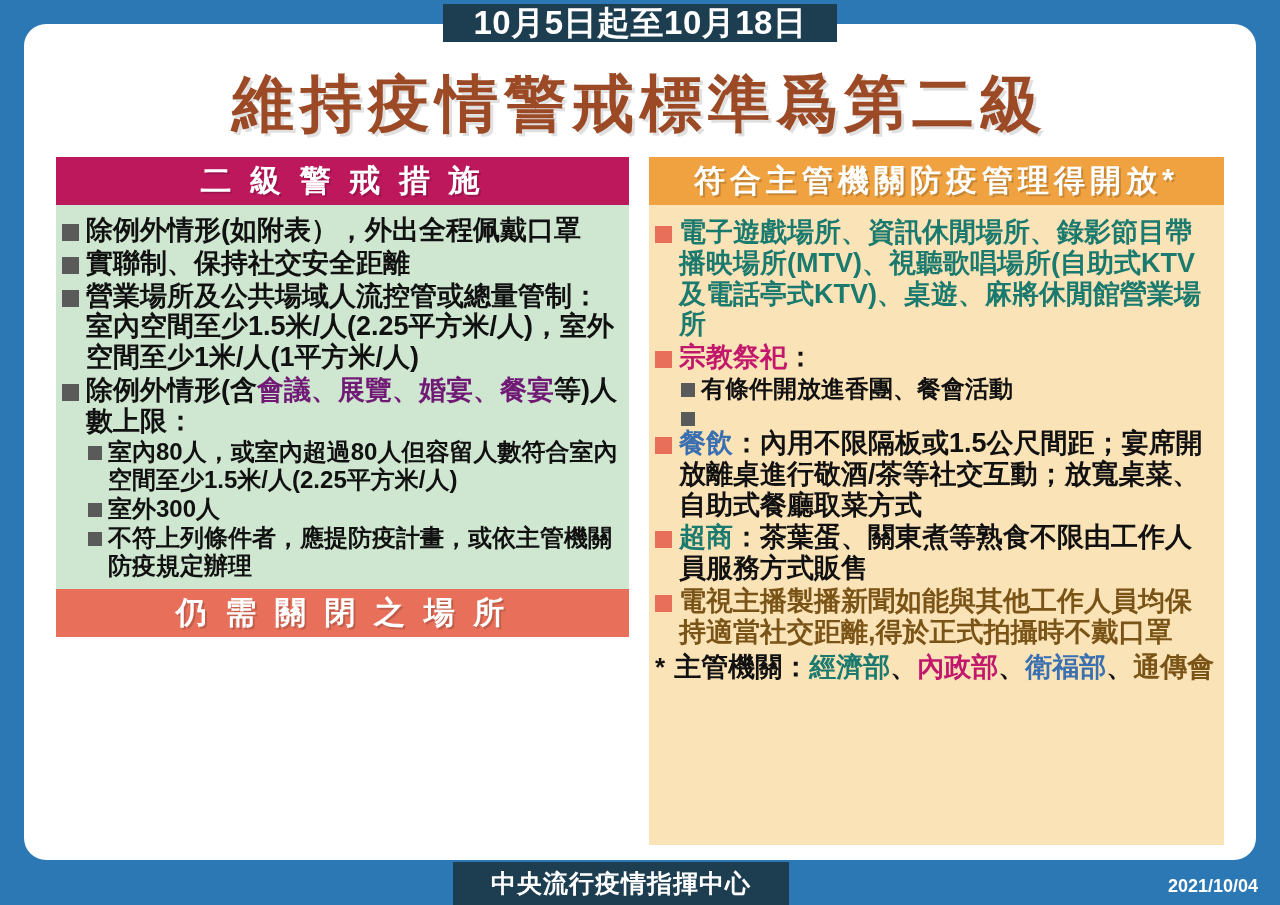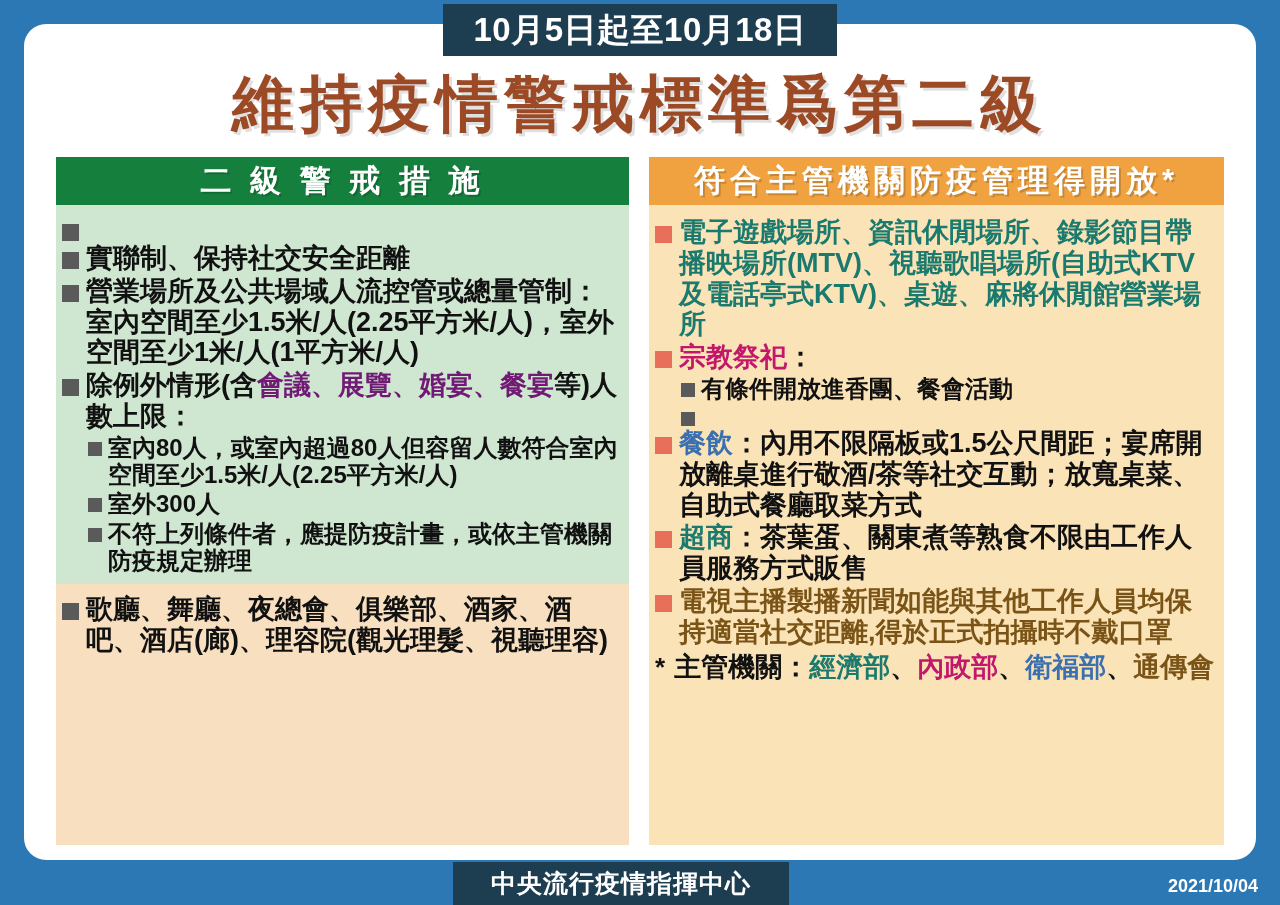--- a/index.html
+++ b/index.html
@@ -14,21 +14,21 @@
   .card {
     position:absolute; left:24px; top:24px;
     width:1232px; height:836px;
     background:#FFFFFF;
     border-radius:22px;
   }
 
   
   .date-chip {
     position:absolute; left:443px; top:4px;
-    width:394px; height:52px;
+    width:394px; height:38px;
     background:#1D3D50;
     display:flex; align-items:center; justify-content:center;
     z-index:6;
   }
   .date-chip span {
     color:#FFFFFF; font-size:33px; font-weight:bold; letter-spacing:0.5px;
     white-space:nowrap;
   }
 
   
@@ -56,21 +56,21 @@
 
   .hdr {
     height:48px; display:flex; align-items:center; justify-content:center;
     flex:0 0 auto;
   }
   .hdr span {
     color:#FFFFFF; font-size:31px; font-weight:bold; letter-spacing:5px;
     text-shadow:2px 2px 0 rgba(0,0,0,0.17);
     white-space:nowrap;
   }
-  .hdr-green  { background:#15803d;text-align:right; }
+  .hdr-green  { background:#be185d;text-align:right; }
   .hdr-orange { background:#EFA23F; }
   .hdr-red    { background:#E8705A; }
 
   .body-green { background:#CFE6D0; flex:0 0 auto; padding:10px 8px 8px 6px; }
   .body-peach { background:#F8DFC0; flex:1 1 auto; padding:10px 8px 8px 6px; }
   .body-cream { background:#FBE3B8; flex:1 1 auto; padding:12px 8px 8px 6px; }
 
   
   ul { list-style:none; }
   .li {
@@ -142,20 +142,21 @@
 
       <div class="hdr hdr-green">
         <span>二 級 警 戒 措 施</span>
       </div>
 
       <div class="body-green">
         <ul>
 
           <li class="li">
             <span class="bullet bul-gray"></span>
+            <span class="txt">除例外情形(如附表），外出全程佩戴口罩</span>
           </li>
 
           <li class="li">
             <span class="bullet bul-gray"></span>
             <span class="txt">實聯制、保持社交安全距離</span>
           </li>
 
           <li class="li">
             <span class="bullet bul-gray"></span>
             <span class="txt">營業場所及公共場域人流控管或總量管制：室內空間至少1.5米/人(2.25平方米/人)，室外空間至少1米/人(1平方米/人)</span>
@@ -177,29 +178,24 @@
           </li>
 
           <li class="li lv2">
             <span class="bullet bul-gray sm"></span>
             <span class="txt sub">不符上列條件者，應提防疫計畫，或依主管機關防疫規定辦理</span>
           </li>
 
         </ul>
       </div>
 
-
-      <div class="body-peach">
-        <ul>
-          <li class="li">
-            <span class="bullet bul-gray"></span>
-            <span class="txt">歌廳、舞廳、夜總會、俱樂部、酒家、酒吧、酒店(廊)、理容院(觀光理髮、視聽理容)</span>
-          </li>
-        </ul>
-      </div>
+      <div class="hdr hdr-red">
+        <span>仍 需 關 閉 之 場 所</span>
+      </div>
+
 
     </div>
 
     <div class="col-right">
 
       <div class="hdr hdr-orange">
         <span>符合主管機關防疫管理得開放*</span>
       </div>
 
       <div class="body-cream">

